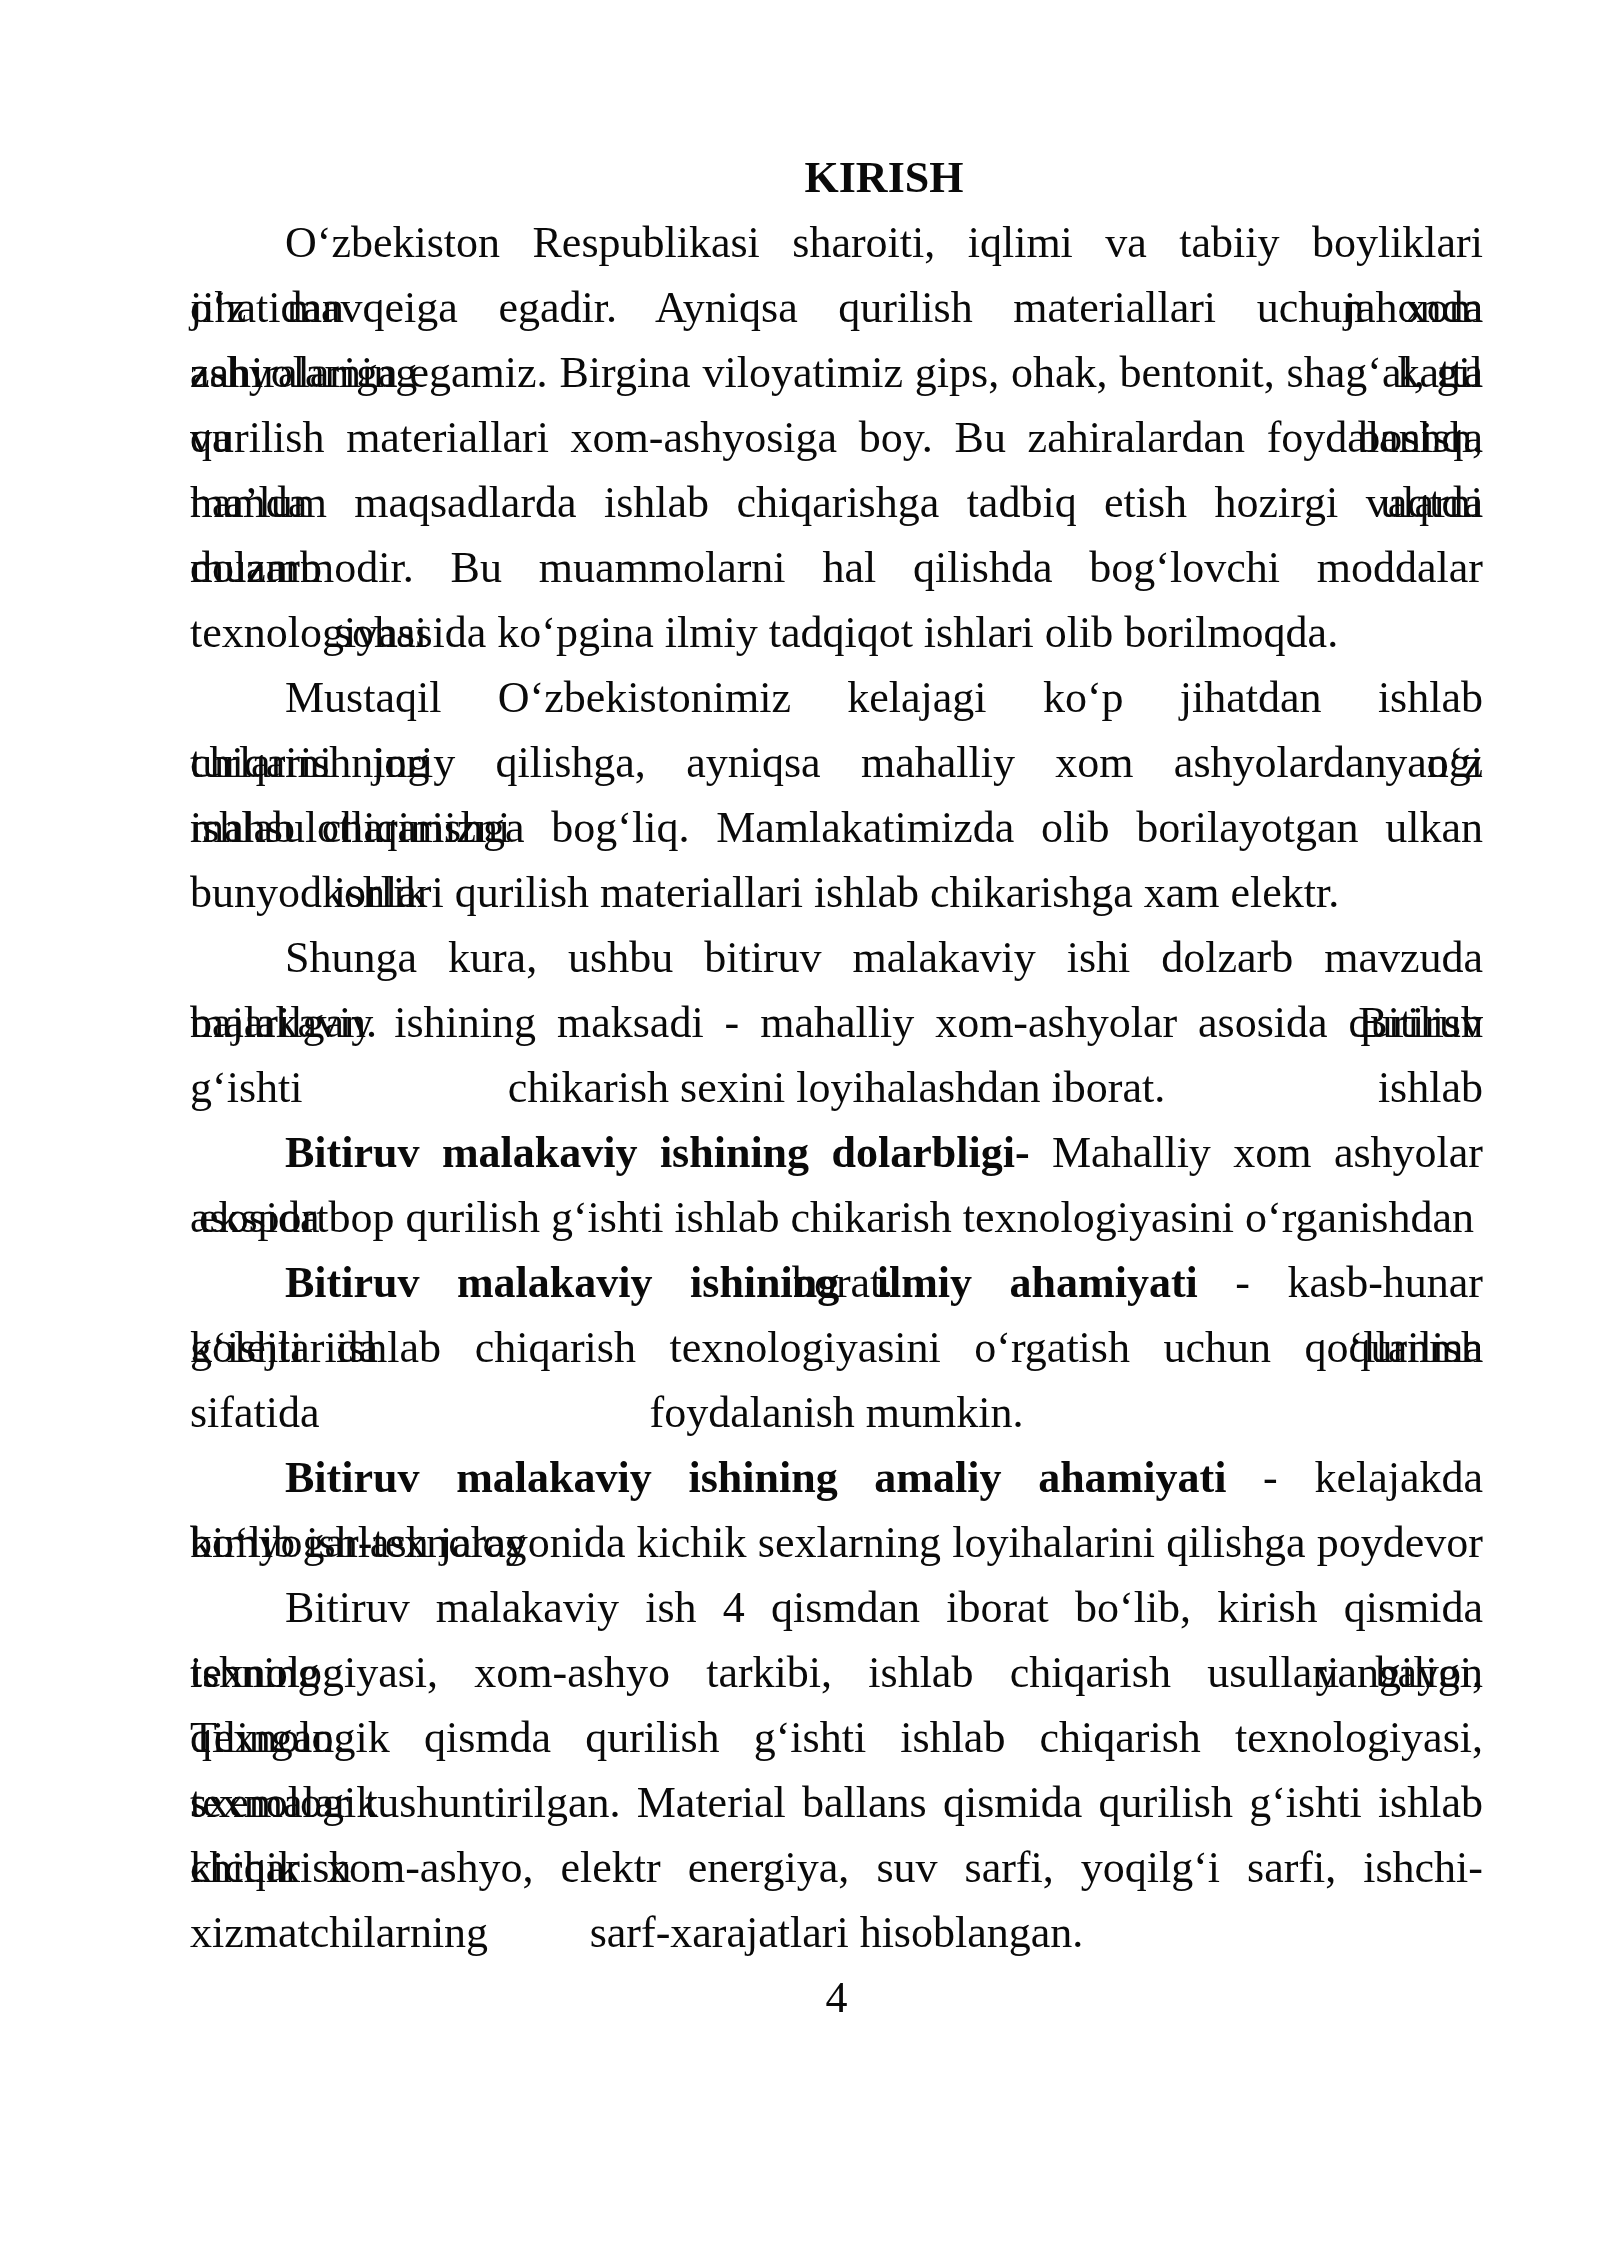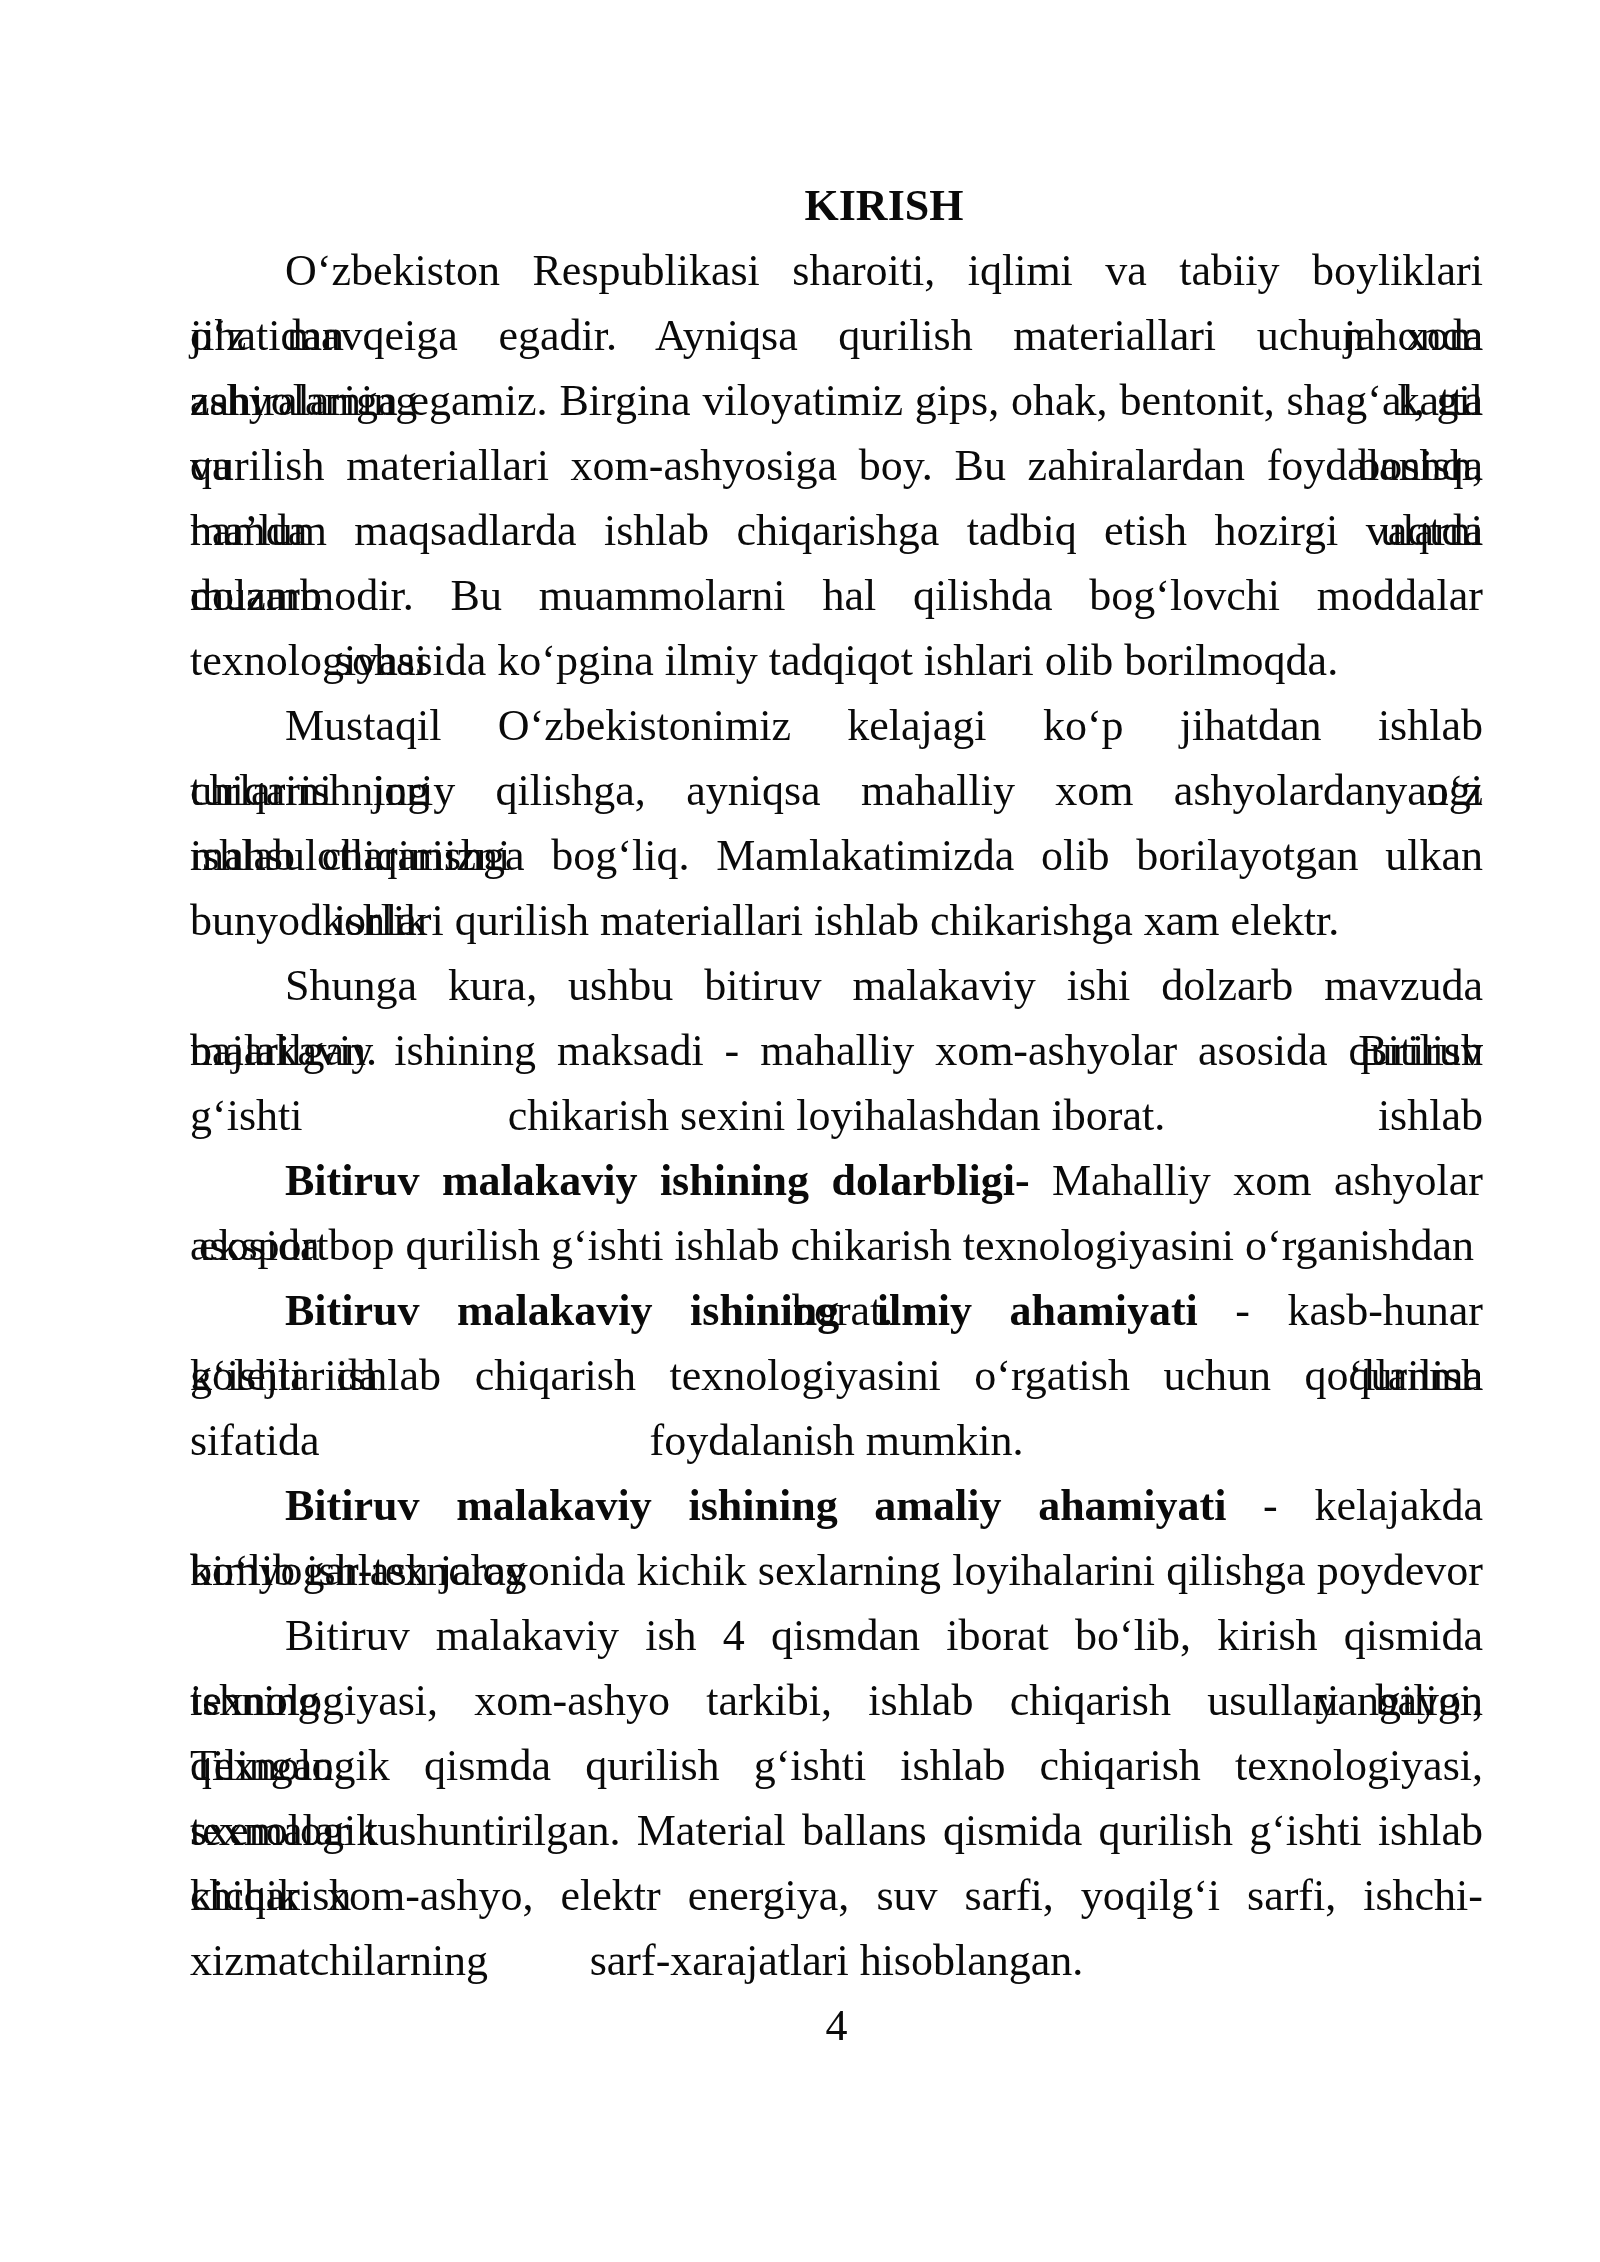--- a/index.html
+++ b/index.html
@@ -36,21 +36,20 @@
   .line.last {
     text-align: center;
   }
   .line.first {
     text-indent: 95px;
   }
   .line.title {
     font-weight: bold;
     text-align: center;
     padding-left: 95px;
-    margin-top: 28px;
   }
   .line.pagenum {
     text-align: center;
   }
   .b { font-weight: bold; }
   .r { font-weight: normal; }
 </style>
 </head>
 <body>
 

